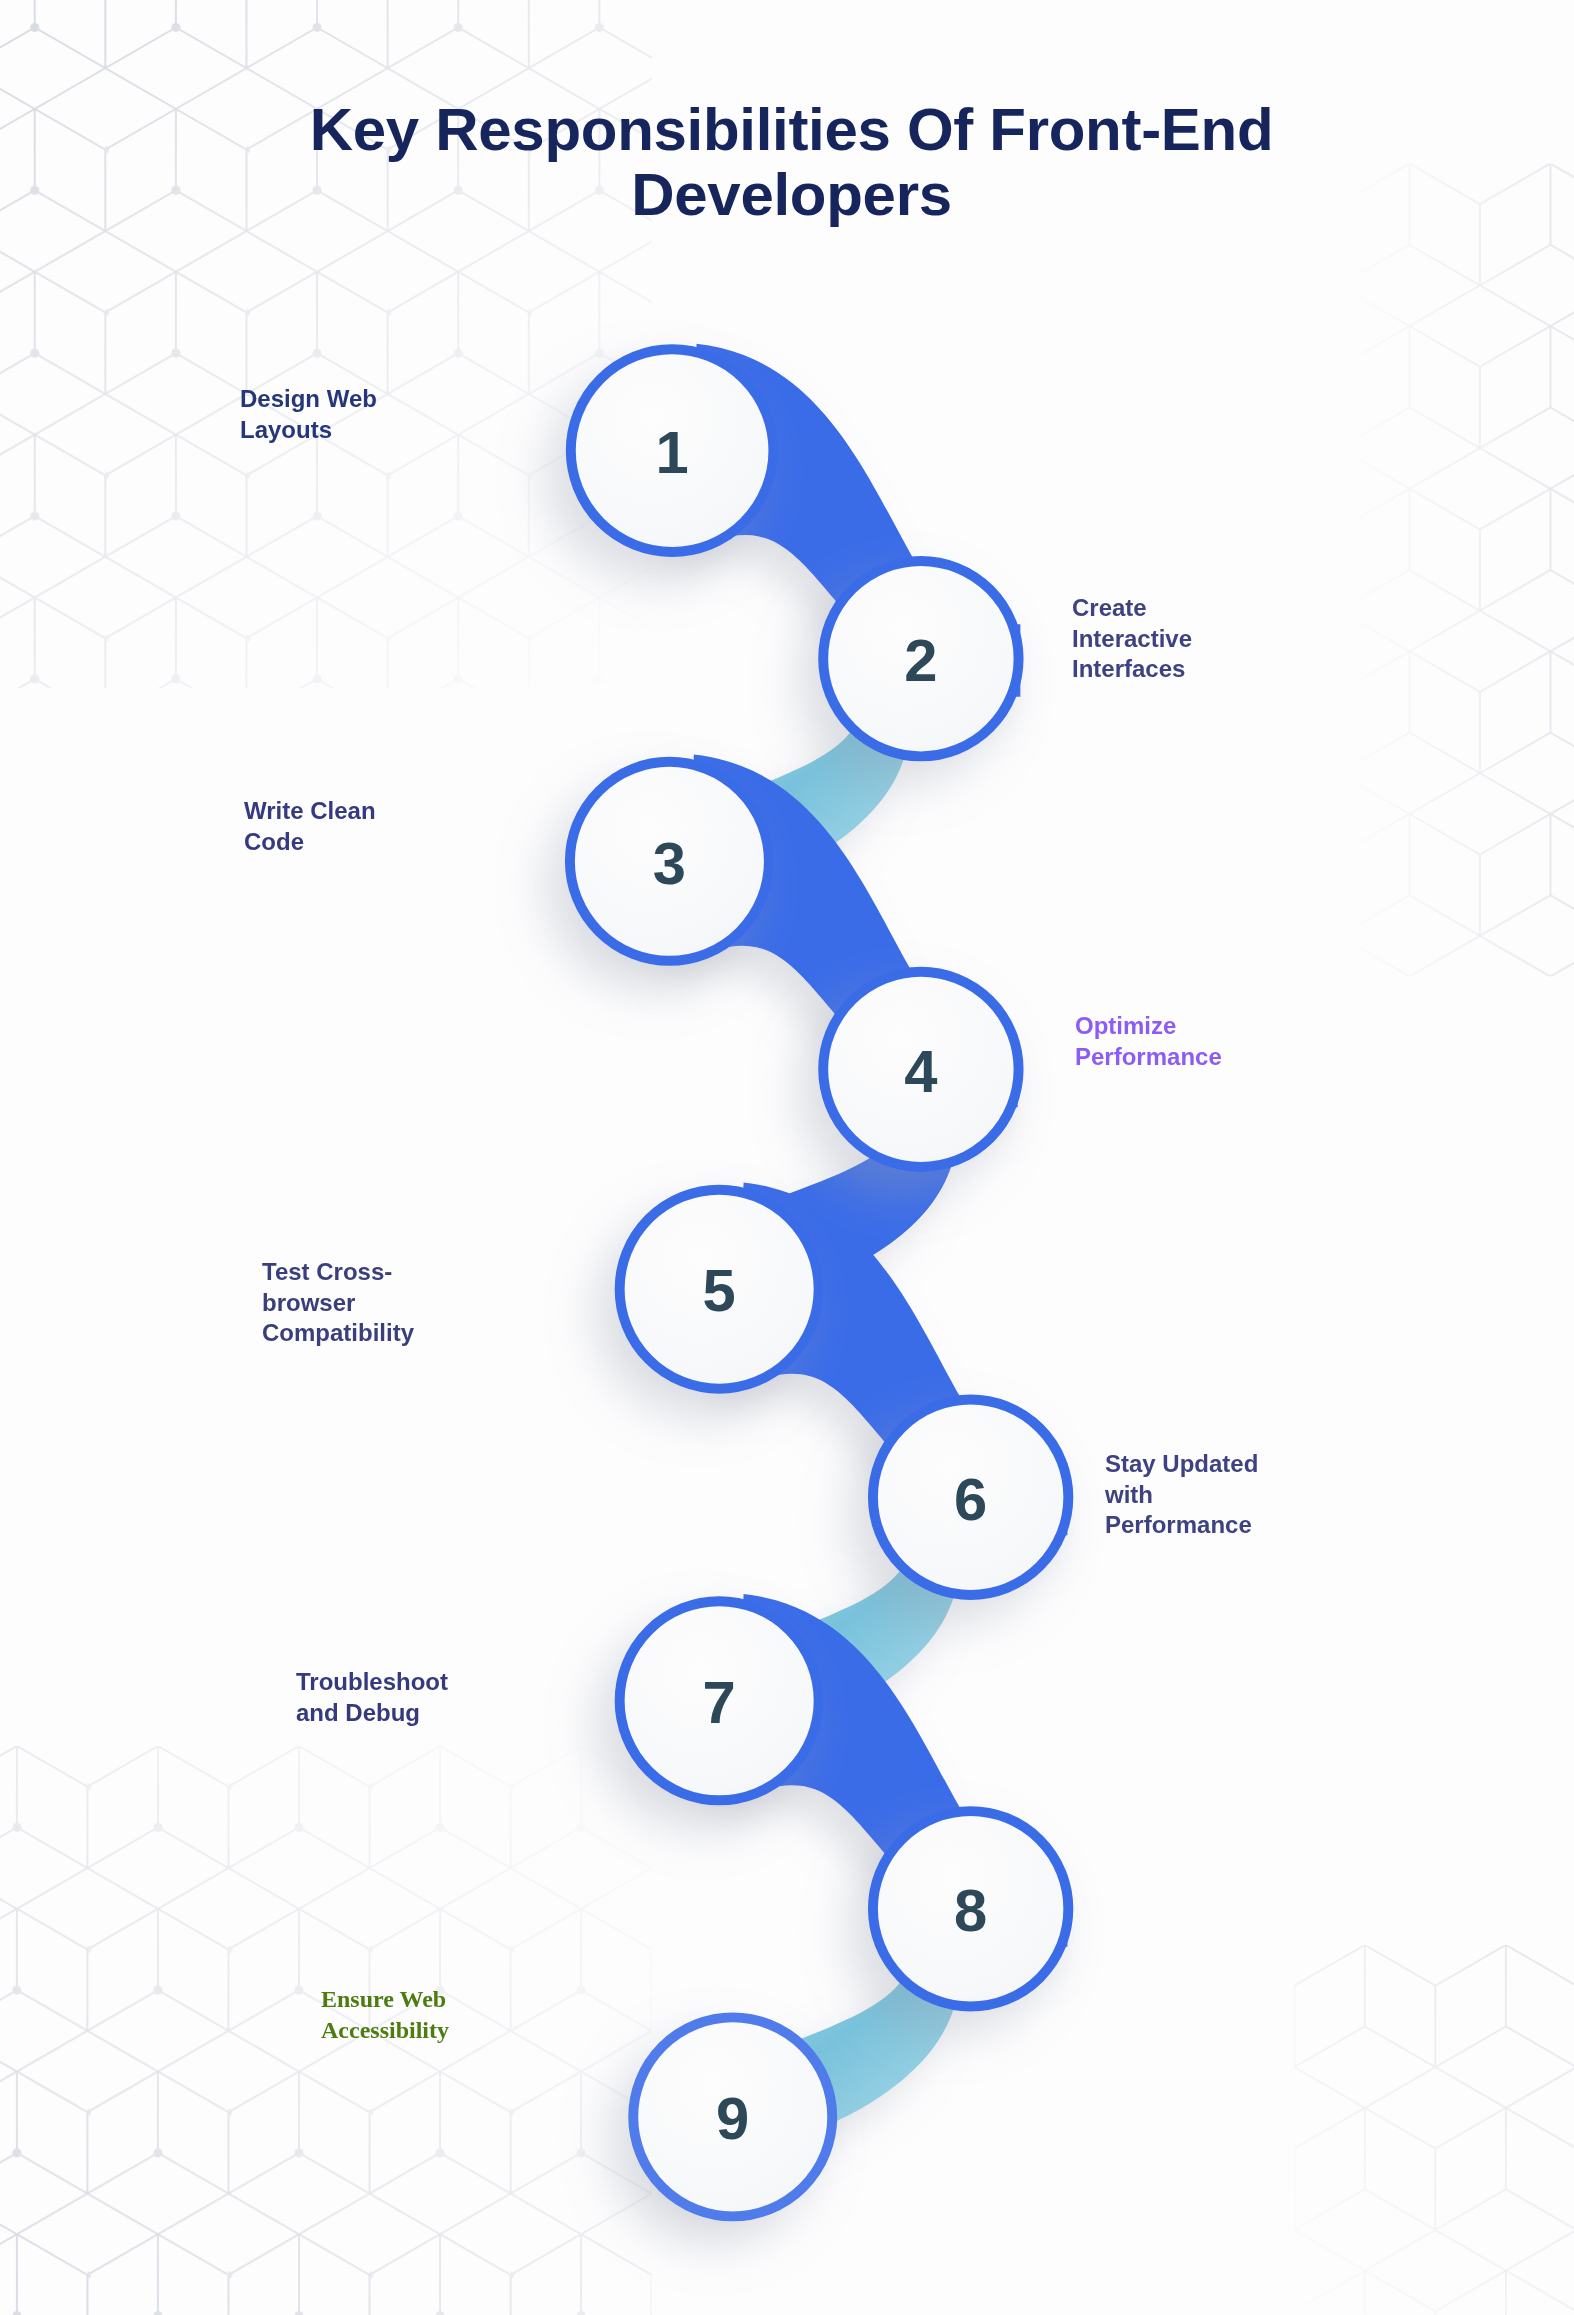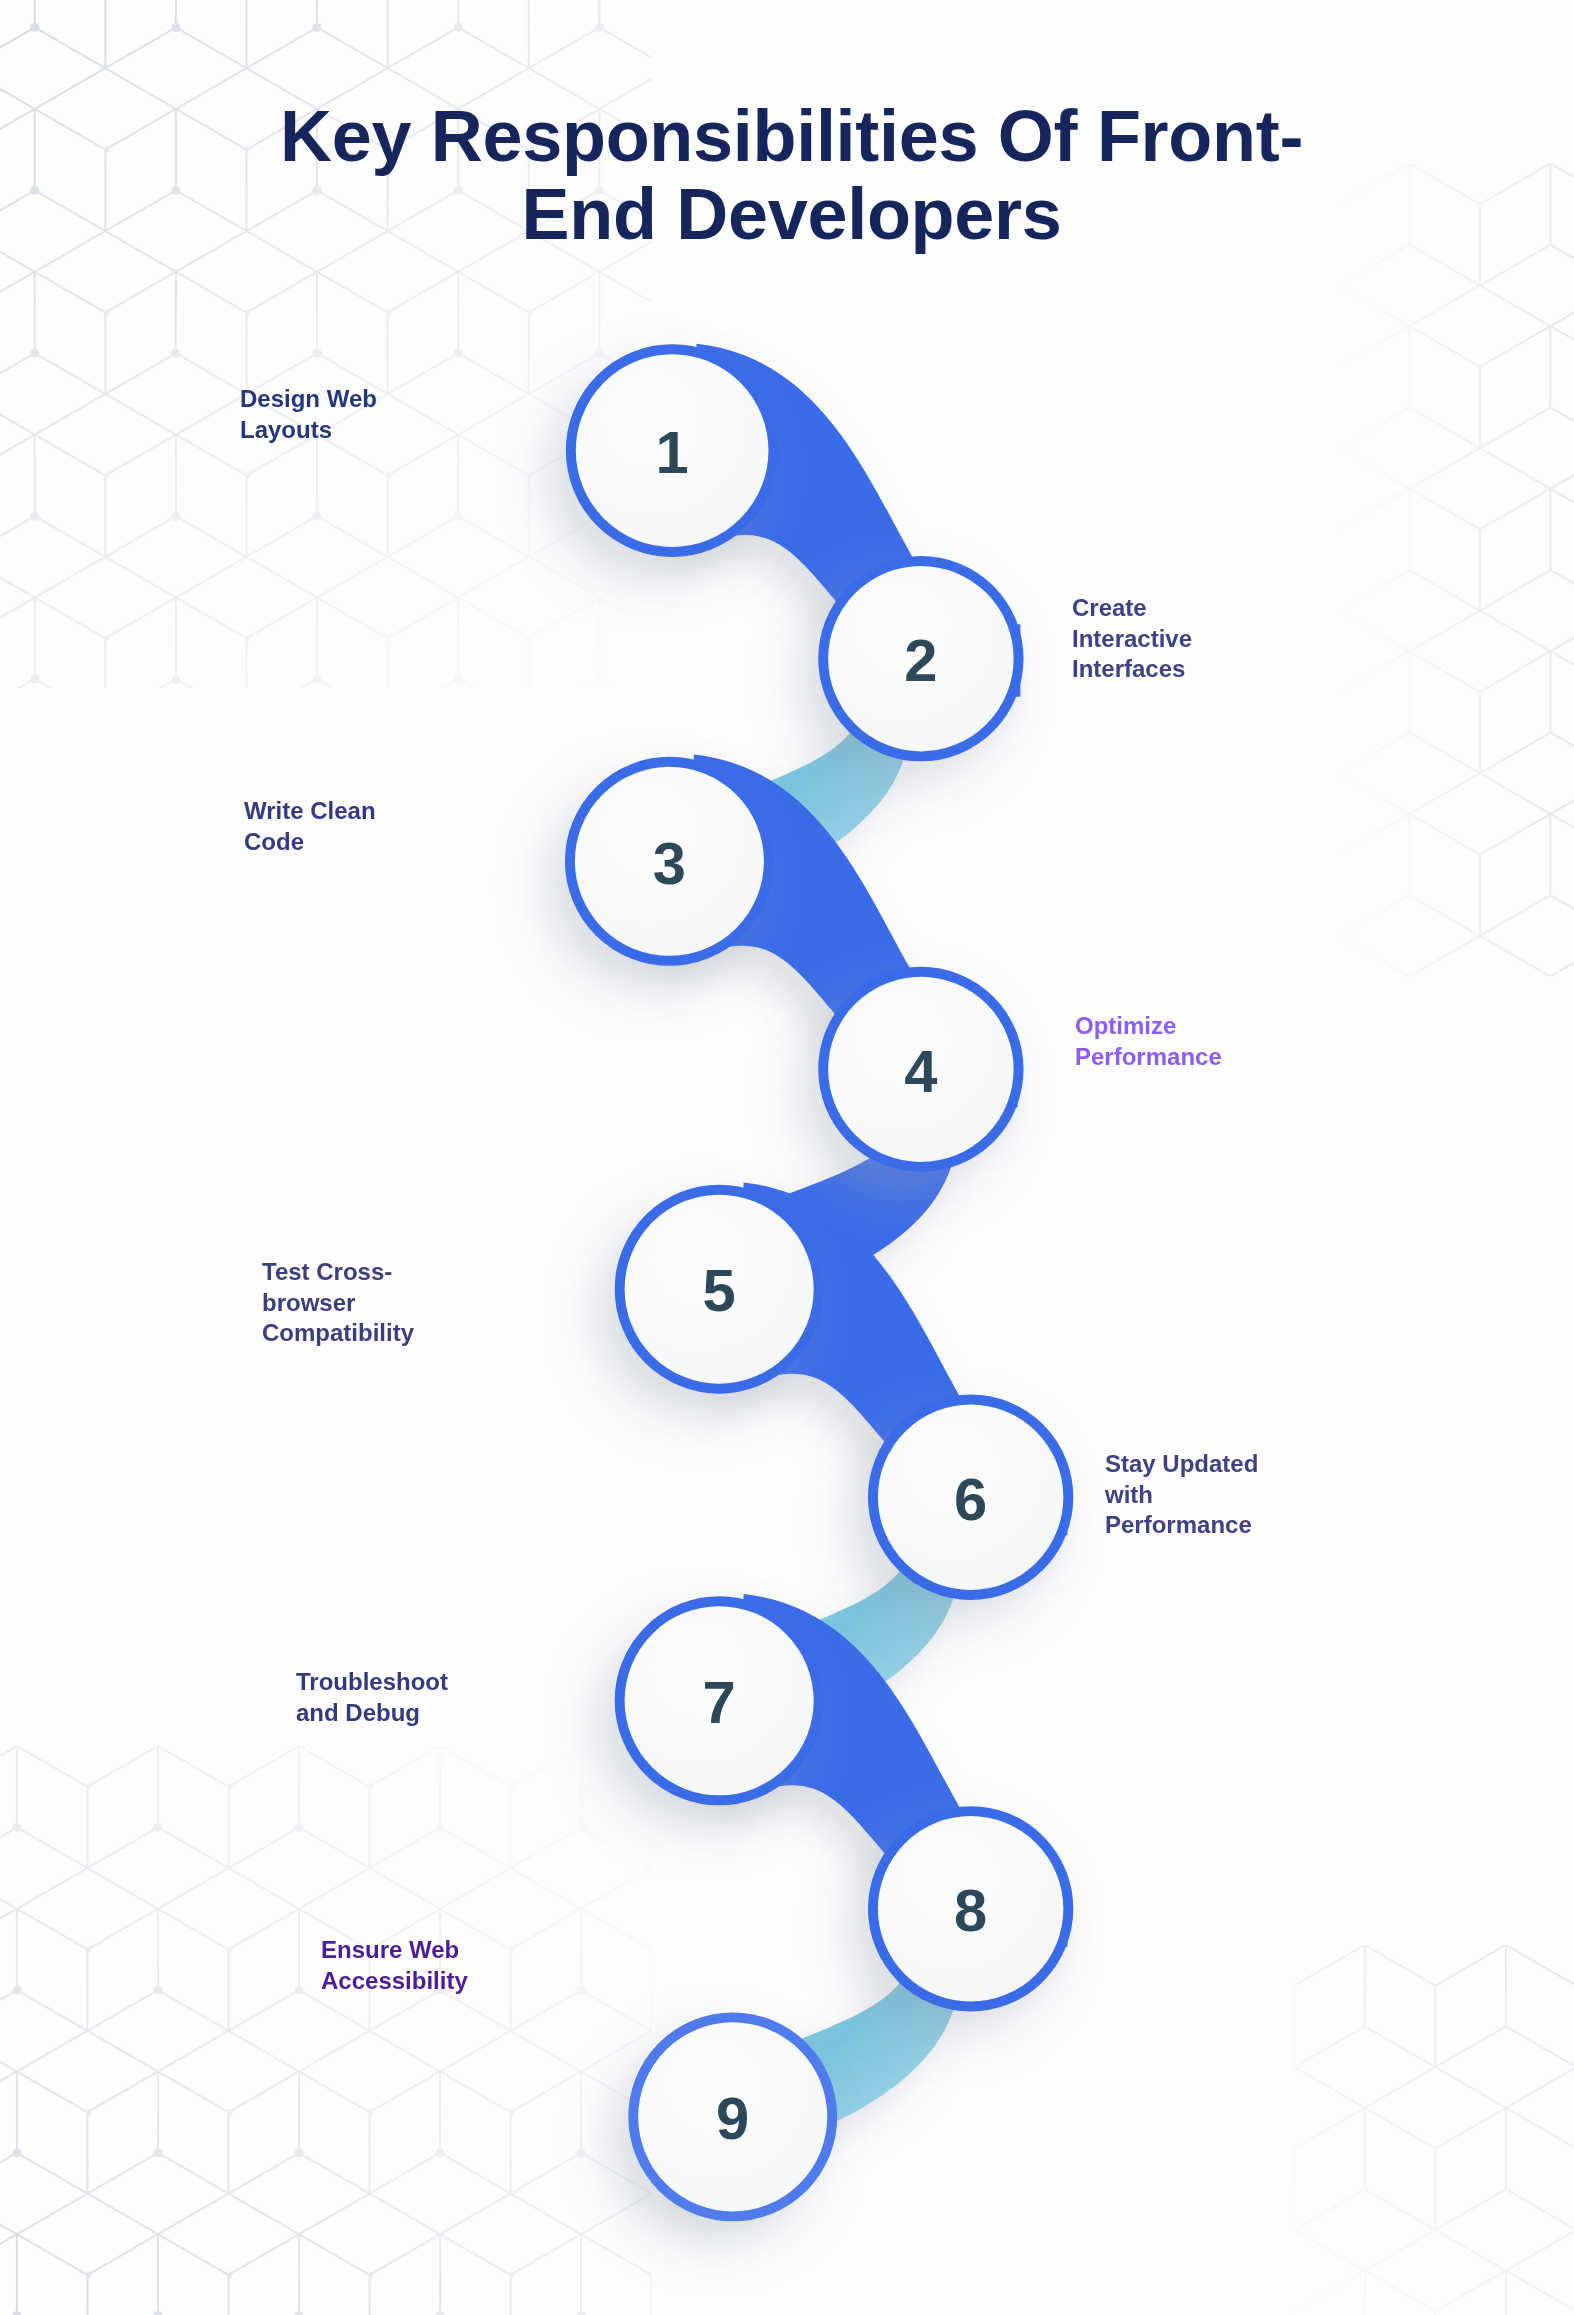--- a/index.html
+++ b/index.html
@@ -31,21 +31,21 @@
   
   #title-block {
     position: absolute;
     left: 226px;
     top: 98px;
     width: 1131px;
     text-align: center;
   }
   #page-title {
     margin: 0;
-    font-size: 72px;
+    font-size: 60px;
     line-height: 1.08;
     font-weight: bold;
     color: #16255c;
     letter-spacing: -0.3px;
     font-family: "Liberation Sans", "DejaVu Sans", sans-serif;
   }
 
   
   #chain {
     position: absolute;
@@ -77,21 +77,21 @@
   .label-right { text-align: left; }
 
   .lbl-1 { left: 240px;  top: 384px;  width: 289px; color: #25377a; }
   .lbl-2 { left: 1072px; top: 593px;  width: 299px; color: #3e4280; }
   .lbl-3 { left: 244px;  top: 796px;  width: 289px; color: #353a80; }
   .lbl-4 { left: 1075px; top: 1011px; width: 308px; color: #8b5cf6; }
   .lbl-5 { left: 262px;  top: 1257px; width: 326px; color: #3a3f7c; }
   .lbl-6 { left: 1105px; top: 1449px; width: 308px; color: #3e4280; }
   .lbl-7 { left: 296px;  top: 1667px; width: 308px; color: #343a7c; }
   .lbl-8 { left: 1108px; top: 1847px; width: 326px; color: #565b87; }
-  .lbl-9 { left: 321px;  top: 1935px; width: 308px; color: #4c1d95; }
+  .lbl-9 { left: 321px;  top: 1984px; width: 308px; color: #4d7c0f; font-family: Liberation Serif, serif; }
 </style>
 </head>
 <body>
 
 <div id="page">
 
   <svg class="bg-layer" id="bg-topleft" viewBox="0 0 760 820">
     <defs>
       <linearGradient id="fadeTL" x1="0" y1="0" x2="1" y2="1">
         <stop offset="0%" stop-color="#dfe2e8" stop-opacity="0.95"></stop>

